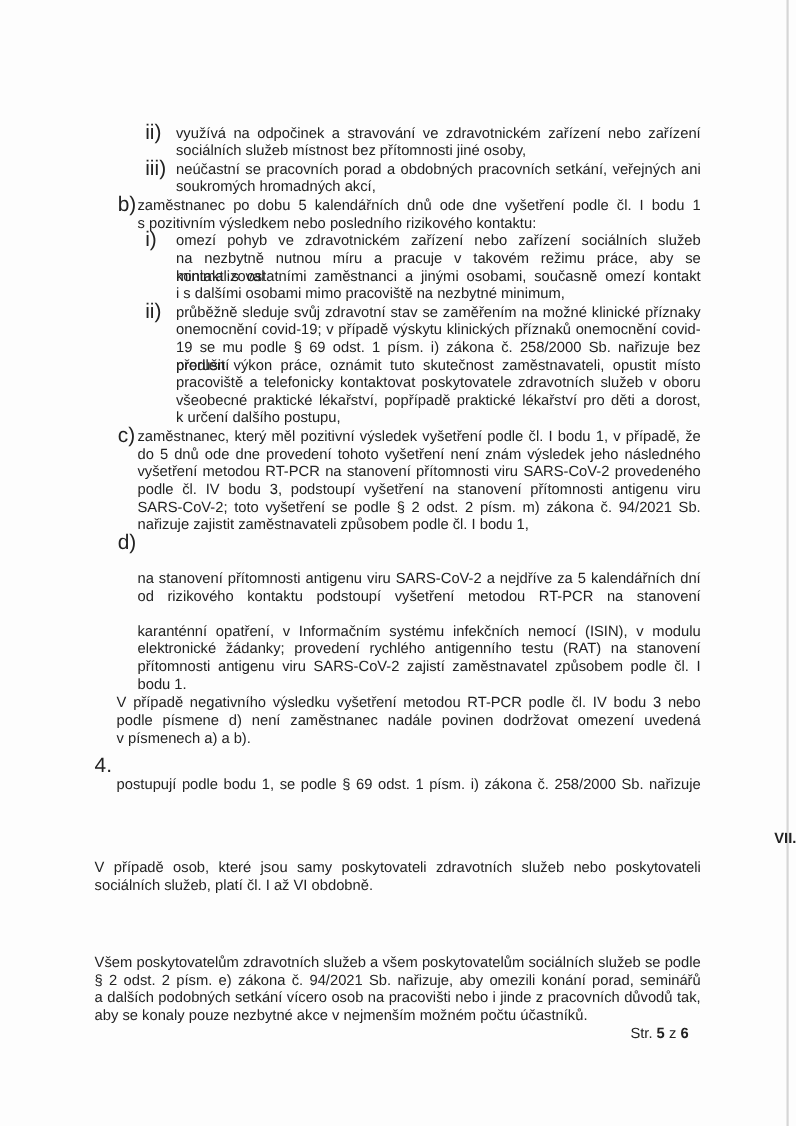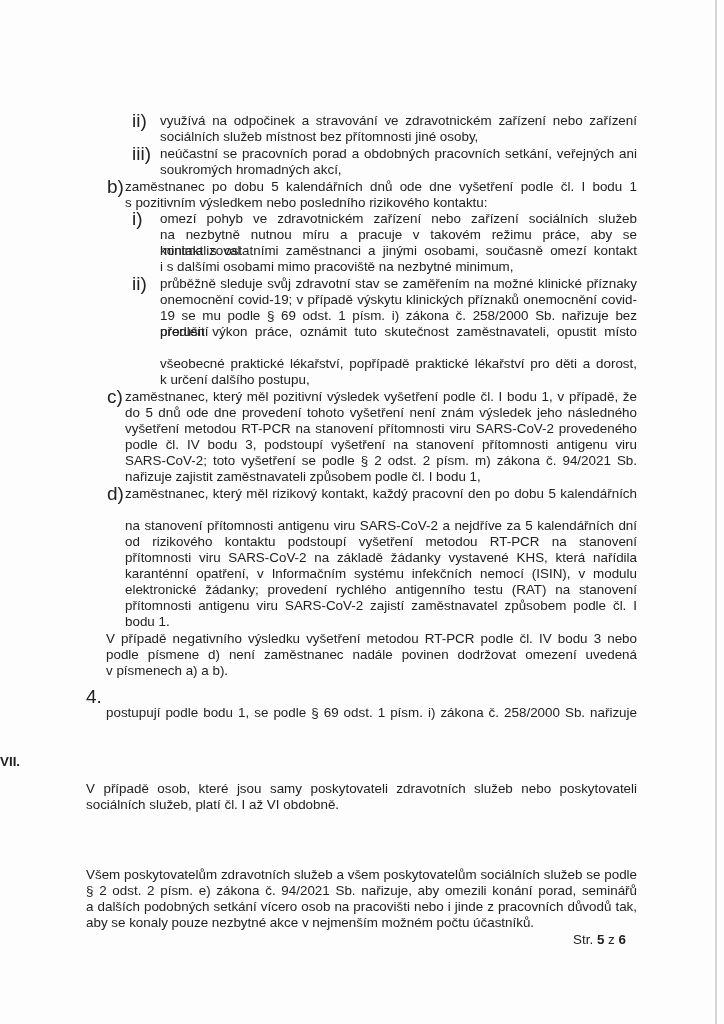--- a/index.html
+++ b/index.html
@@ -19,21 +19,21 @@
   }
   .ln {
     position: absolute;
     font-size: 13.4px;
     line-height: 16px;
     white-space: nowrap;
   }
   .j { text-align: justify; text-align-last: justify; white-space: normal; }
   .lbl { position: absolute; font-size: 19px; line-height: 16px; }
   .heading {
-    position: absolute; left: 0; width: 724px; text-align: left;
+    position: absolute; left: 0; width: 724px; text-align: right;
     font-weight: bold; font-size: 13.4px;
   }
   .pagenum { position: absolute; right: 98px; top: 932px; font-size: 13.4px; text-align: center; }
   .pagenum b { font-weight: bold; }
 </style>
 </head>
 <body>
 
 <div class="edge-line"></div>
 
@@ -55,36 +55,35 @@
   <div class="ln j" style="left:160px;top:211px;width:477px">omezí pohyb ve zdravotnickém zařízení nebo zařízení sociálních služeb</div>
   <div class="ln j" style="left:160px;top:227px;width:477px">na nezbytně nutnou míru a pracuje v takovém režimu práce, aby se minimalizoval</div>
   <div class="ln j" style="left:160px;top:243px;width:477px">kontakt s ostatními zaměstnanci a jinými osobami, současně omezí kontakt</div>
   <div class="ln" style="left:160px;top:259px">i s dalšími osobami mimo pracoviště na nezbytné minimum,</div>
 
   <span class="lbl" style="left:132px;top:276px">ii)</span>
   <div class="ln j" style="left:160px;top:276px;width:477px">průběžně sleduje svůj zdravotní stav se zaměřením na možné klinické příznaky</div>
   <div class="ln j" style="left:160px;top:292px;width:477px">onemocnění covid-19; v případě výskytu klinických příznaků onemocnění covid-</div>
   <div class="ln j" style="left:160px;top:308px;width:477px">19 se mu podle § 69 odst. 1 písm. i) zákona č. 258/2000 Sb. nařizuje bez prodlení</div>
   <div class="ln j" style="left:160px;top:324px;width:477px">přerušit výkon práce, oznámit tuto skutečnost zaměstnavateli, opustit místo</div>
+  <div class="ln j" style="left:160px;top:340px;width:477px">pracoviště a telefonicky kontaktovat poskytovatele zdravotních služeb v oboru</div>
   <div class="ln j" style="left:160px;top:356px;width:477px">všeobecné praktické lékařství, popřípadě praktické lékařství pro děti a dorost,</div>
   <div class="ln" style="left:160px;top:372px">k určení dalšího postupu,</div>
 
   <span class="lbl" style="left:107px;top:389px">c)</span>
   <div class="ln j" style="left:125px;top:389px;width:512px">zaměstnanec, který měl pozitivní výsledek vyšetření podle čl. I bodu 1, v případě, že</div>
   <div class="ln j" style="left:125px;top:405px;width:512px">do 5 dnů ode dne provedení tohoto vyšetření není znám výsledek jeho následného</div>
   <div class="ln j" style="left:125px;top:421px;width:512px">vyšetření metodou RT-PCR na stanovení přítomnosti viru SARS-CoV-2 provedeného</div>
   <div class="ln j" style="left:125px;top:437px;width:512px">podle čl. IV bodu 3, podstoupí vyšetření na stanovení přítomnosti antigenu viru</div>
   <div class="ln j" style="left:125px;top:453px;width:512px">SARS-CoV-2; toto vyšetření se podle § 2 odst. 2 písm. m) zákona č. 94/2021 Sb.</div>
   <div class="ln" style="left:125px;top:469px">nařizuje zajistit zaměstnavateli způsobem podle čl. I bodu 1,</div>
 
   <span class="lbl" style="left:107px;top:486px">d)</span>
-  <div class="ln j" style="left:125px;top:486px;width:512px">zaměstnanec, který měl rizikový kontakt, každý pracovní den po dobu 5 kalendářních</div>
   <div class="ln j" style="left:125px;top:518px;width:512px">na stanovení přítomnosti antigenu viru SARS-CoV-2 a nejdříve za 5 kalendářních dní</div>
   <div class="ln j" style="left:125px;top:534px;width:512px">od rizikového kontaktu podstoupí vyšetření metodou RT-PCR na stanovení</div>
-  <div class="ln j" style="left:125px;top:550px;width:512px">přítomnosti viru SARS-CoV-2 na základě žádanky vystavené KHS, která nařídila</div>
   <div class="ln j" style="left:125px;top:566px;width:512px">karanténní opatření, v Informačním systému infekčních nemocí (ISIN), v modulu</div>
   <div class="ln j" style="left:125px;top:582px;width:512px">elektronické žádanky; provedení rychlého antigenního testu (RAT) na stanovení</div>
   <div class="ln j" style="left:125px;top:598px;width:512px">přítomnosti antigenu viru SARS-CoV-2 zajistí zaměstnavatel způsobem podle čl. I</div>
   <div class="ln" style="left:125px;top:614px">bodu 1.</div>
 
   <div class="ln j" style="left:106px;top:631px;width:531px">V případě negativního výsledku vyšetření metodou RT-PCR podle čl. IV bodu 3 nebo</div>
   <div class="ln j" style="left:106px;top:647px;width:531px">podle písmene d) není zaměstnanec nadále povinen dodržovat omezení uvedená</div>
   <div class="ln" style="left:106px;top:663px">v písmenech a) a b).</div>
 
   <span class="lbl" style="left:86px;top:689px">4.</span>

